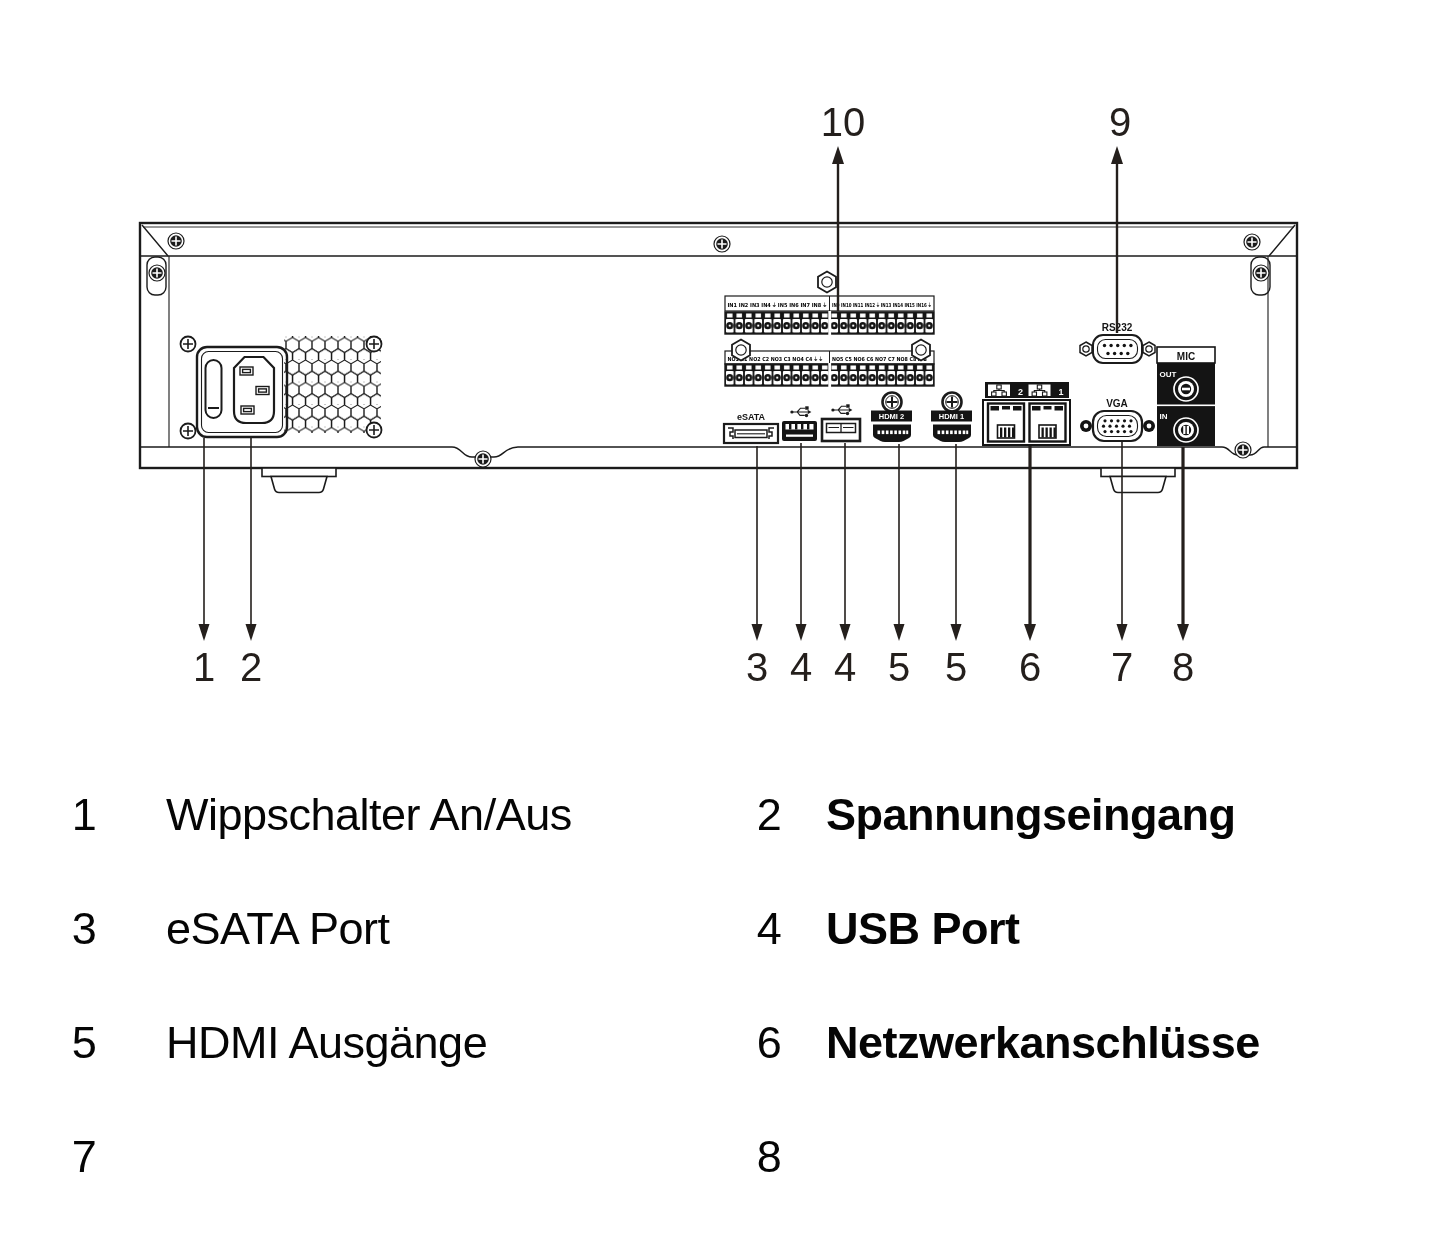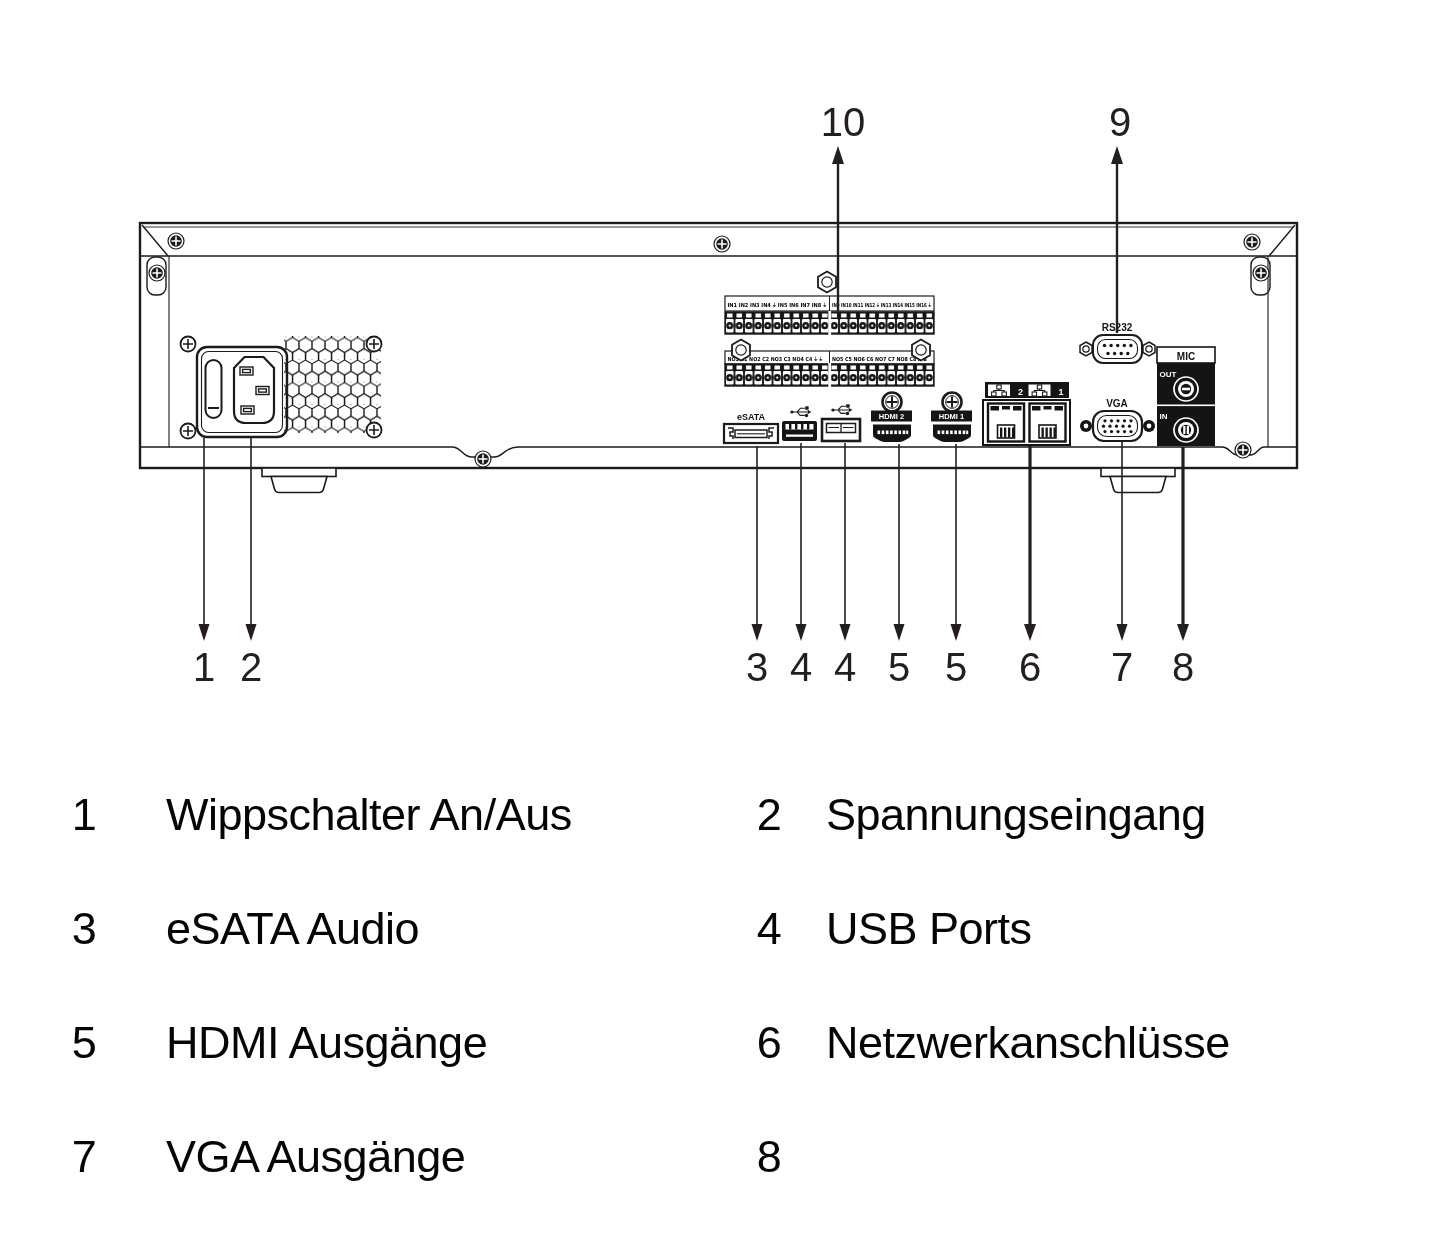--- a/index.html
+++ b/index.html
@@ -7,21 +7,21 @@
     position:relative;width:1441px;height:1256px;background:#fff;overflow:hidden;
     font-family:"Liberation Sans", sans-serif;color:#111;
   }
   .diagram-svg{position:absolute;left:0;top:0;}
   .legend{position:absolute;left:0;top:0;width:1441px;}
   .lg-row{position:absolute;left:0;width:1441px;height:54px;}
   .lg-row span{position:absolute;font-size:45px;color:#050505;letter-spacing:-0.5px;white-space:nowrap;}
   .lg-num1{left:58px;width:52px;text-align:center;}
   .lg-lab1{left:144px;margin-left:22px;}
   .lg-num2{left:740px;width:58px;text-align:center;}
-  .lg-lab2{left:826px;}
+  .lg-lab2{left:826px;font-weight:bold;}
   text{font-family:"Liberation Sans", sans-serif;}
   .tinylabel{font-family:"DejaVu Sans", sans-serif;}
 </style>
 </head>
 <body>
 
 <div class="page">
 
 <svg class="diagram-svg" width="1441" height="745" viewBox="0 0 1441 745">
   <defs>
@@ -386,30 +386,29 @@
 
 <div class="legend">
   <div class="lg-row" style="top:789px">
     <span class="lg-num1">1</span>
     <span class="lg-lab1">Wippschalter An/Aus</span>
     <span class="lg-num2">2</span>
     <span class="lg-lab2">Spannungseingang</span>
   </div>
   <div class="lg-row" style="top:903px">
     <span class="lg-num1">3</span>
-    <span class="lg-lab1">eSATA Audio</span>
+    <span class="lg-lab1">eSATA Port</span>
     <span class="lg-num2">4</span>
-    <span class="lg-lab2">USB Ports</span>
+    <span class="lg-lab2">USB Port</span>
   </div>
   <div class="lg-row" style="top:1017px">
     <span class="lg-num1">5</span>
     <span class="lg-lab1">HDMI Ausgänge</span>
     <span class="lg-num2">6</span>
     <span class="lg-lab2">Netzwerkanschlüsse</span>
   </div>
   <div class="lg-row" style="top:1131px">
     <span class="lg-num1">7</span>
-    <span class="lg-lab1">VGA Ausgänge</span>
     <span class="lg-num2">8</span>
   </div>
 </div>
 
 </div>
 
 </body></html>

